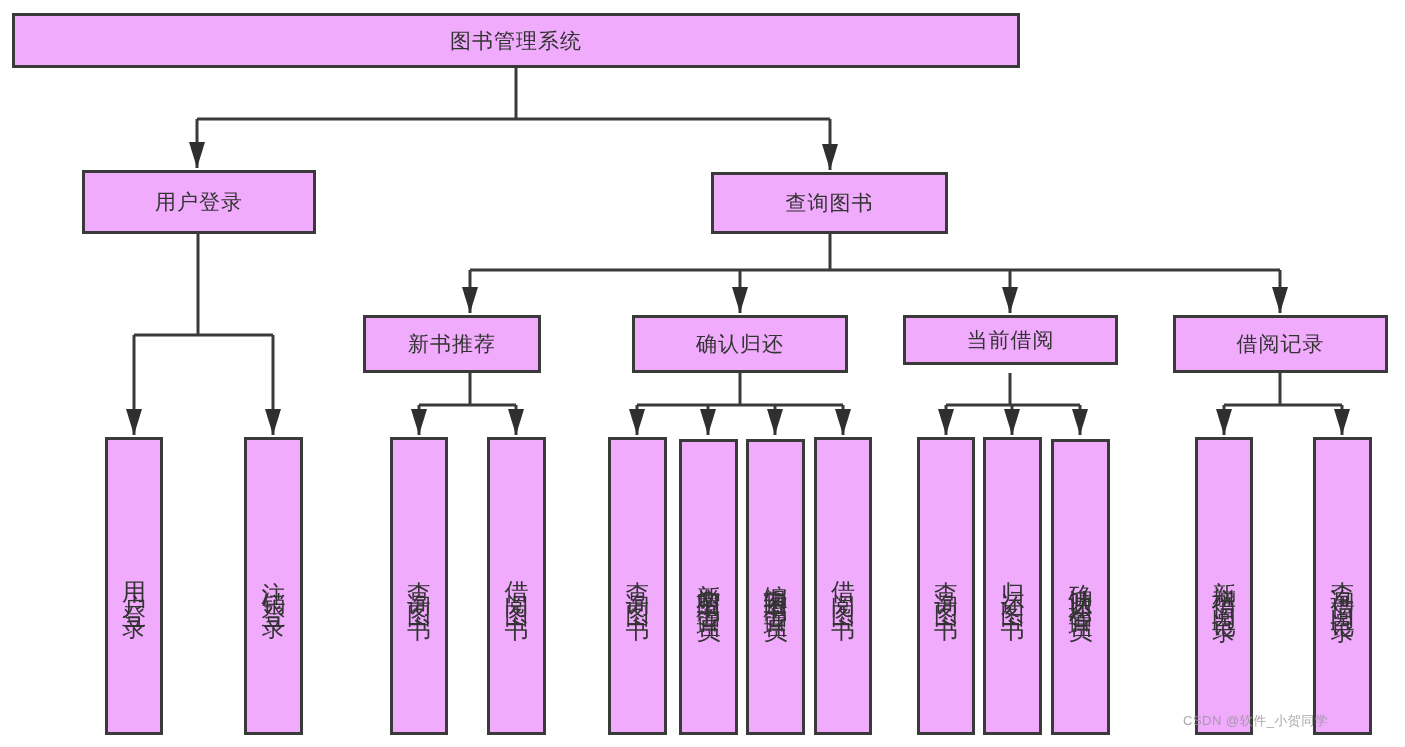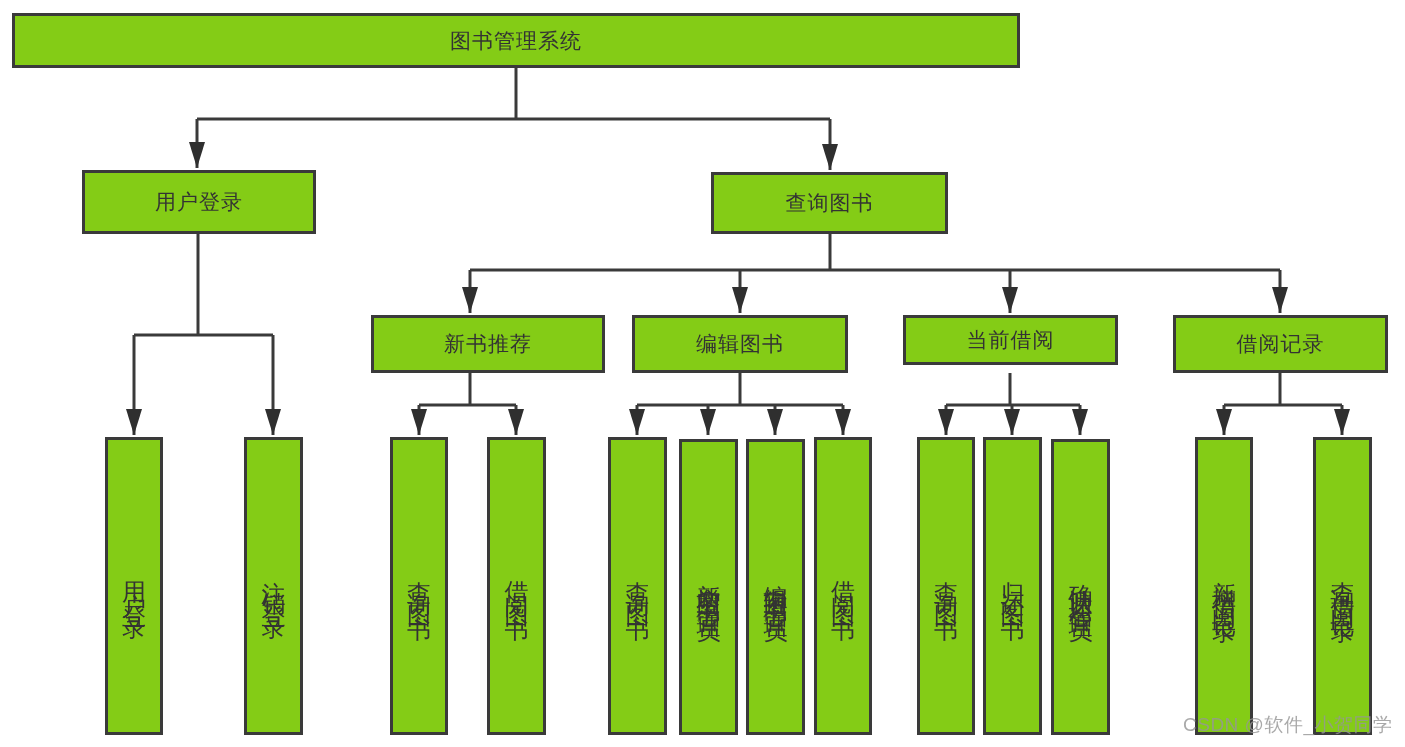--- a/index.html
+++ b/index.html
@@ -17,21 +17,21 @@
   }
   svg.wires {
     position: absolute;
     left: 0; top: 0;
     width: 1405px; height: 747px;
     pointer-events: none;
   }
   .node {
     position: absolute;
     border: 3px solid #3a3a3a;
-    background: #84cc16;
+    background: #f0abfc;
     display: flex;
     align-items: center;
     justify-content: center;
     color: #333333;
     z-index: 2;
   }
   .node.h span {
     font-size: 21px;
     letter-spacing: 1px;
     white-space: nowrap;
@@ -45,21 +45,21 @@
     line-height: 1;
     white-space: nowrap;
   }
   .node.v.sp4 span { letter-spacing: 12px; }
   .node.v.sp6 span { letter-spacing: 8px; }
   .node.v.sp9 span { letter-spacing: 5px; }
   .watermark {
     position: absolute;
     left: 1183px;
     top: 712px;
-    font-size: 19px;
+    font-size: 13px;
     color: rgba(150,150,150,0.82);
     white-space: nowrap;
     z-index: 5;
     letter-spacing: 0.5px;
   }
 </style>
 </head>
 <body>
 
 <div class="canvas">
@@ -130,25 +130,25 @@
     <span>图书管理系统</span>
   </div>
 
   <div class="node h" style="left:82px; top:170px; width:234px; height:64px">
     <span>用户登录</span>
   </div>
   <div class="node h" style="left:711px; top:172px; width:237px; height:62px">
     <span>查询图书</span>
   </div>
 
-  <div class="node h" style="left:371px; top:315px; width:234px; height:58px">
+  <div class="node h" style="left:363px; top:315px; width:178px; height:58px">
     <span>新书推荐</span>
   </div>
   <div class="node h" style="left:632px; top:315px; width:216px; height:58px">
-    <span>编辑图书</span>
+    <span>确认归还</span>
   </div>
   <div class="node h" style="left:903px; top:315px; width:215px; height:50px">
     <span>当前借阅</span>
   </div>
   <div class="node h" style="left:1173px; top:315px; width:215px; height:58px">
     <span>借阅记录</span>
   </div>
 
   <div class="node v sp4" style="left:105px; top:437px; width:58px; height:298px">
     <span>用户登录</span>

